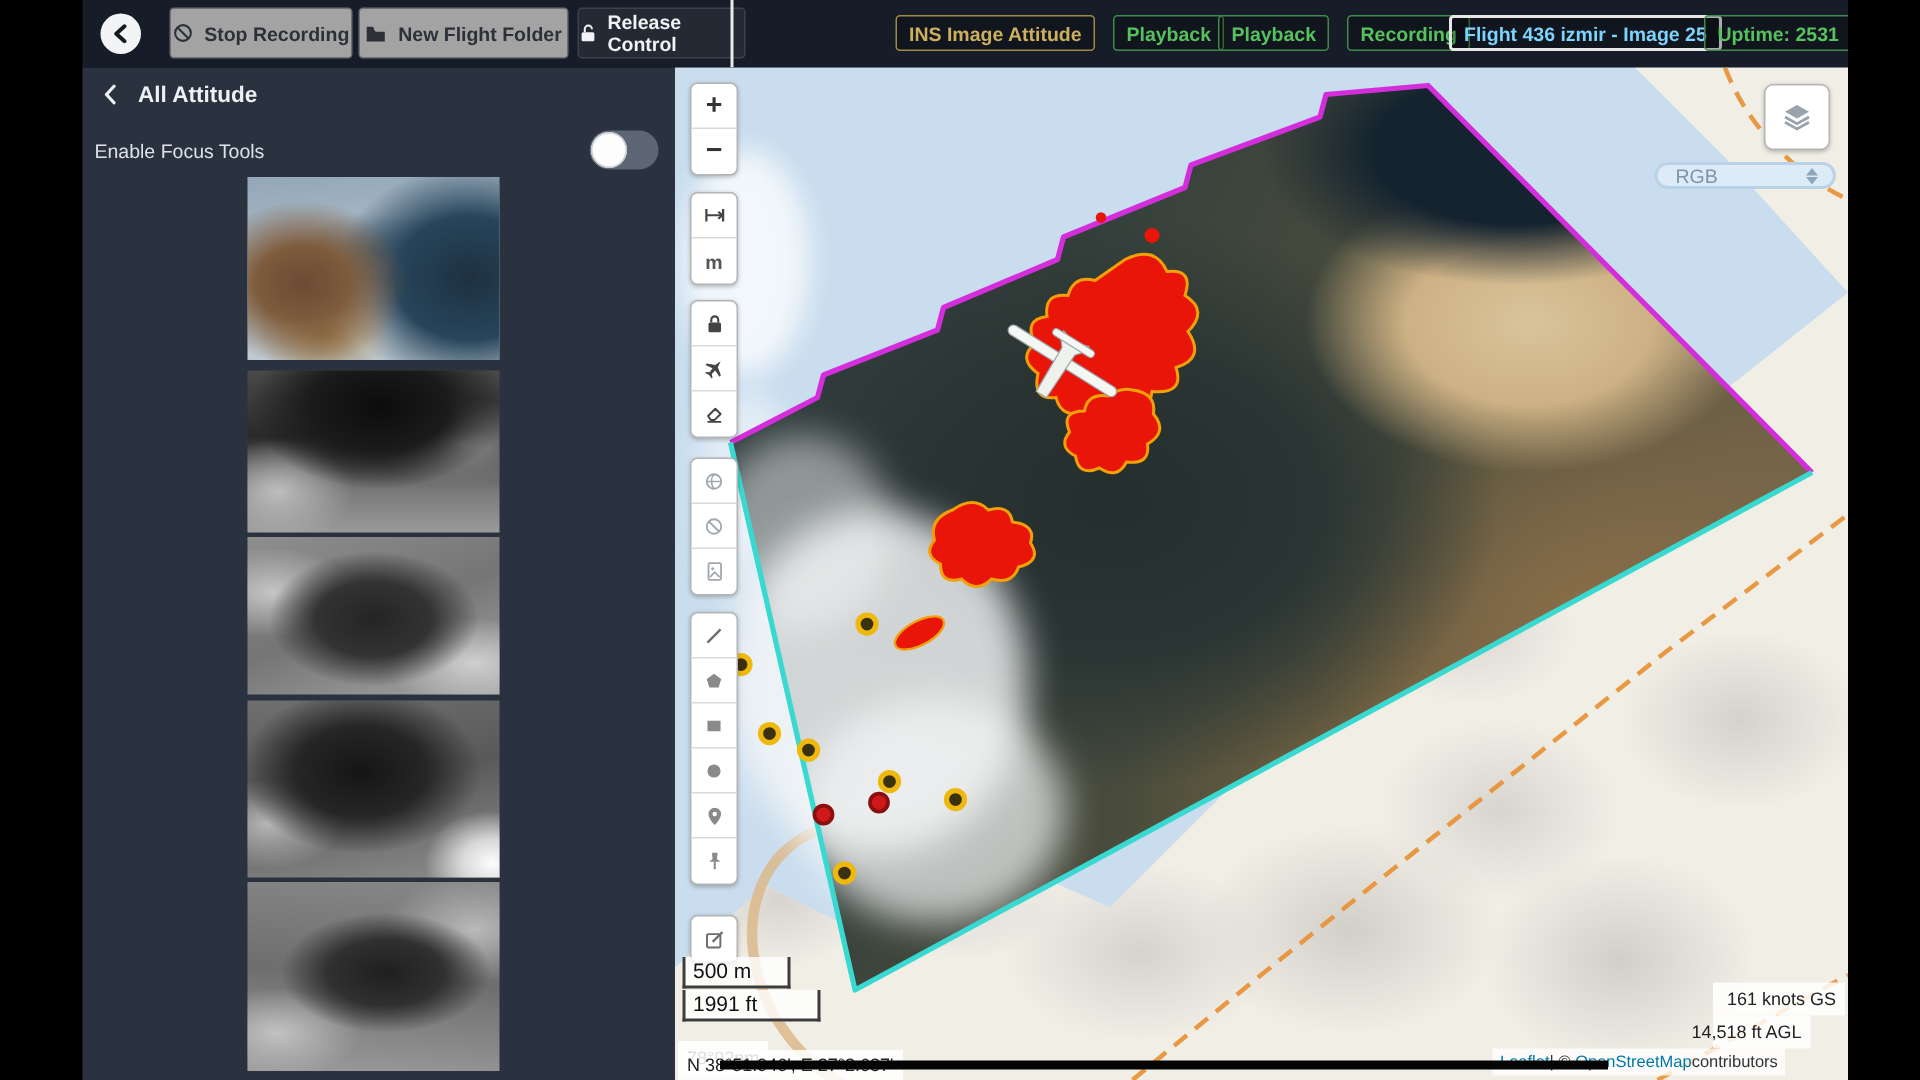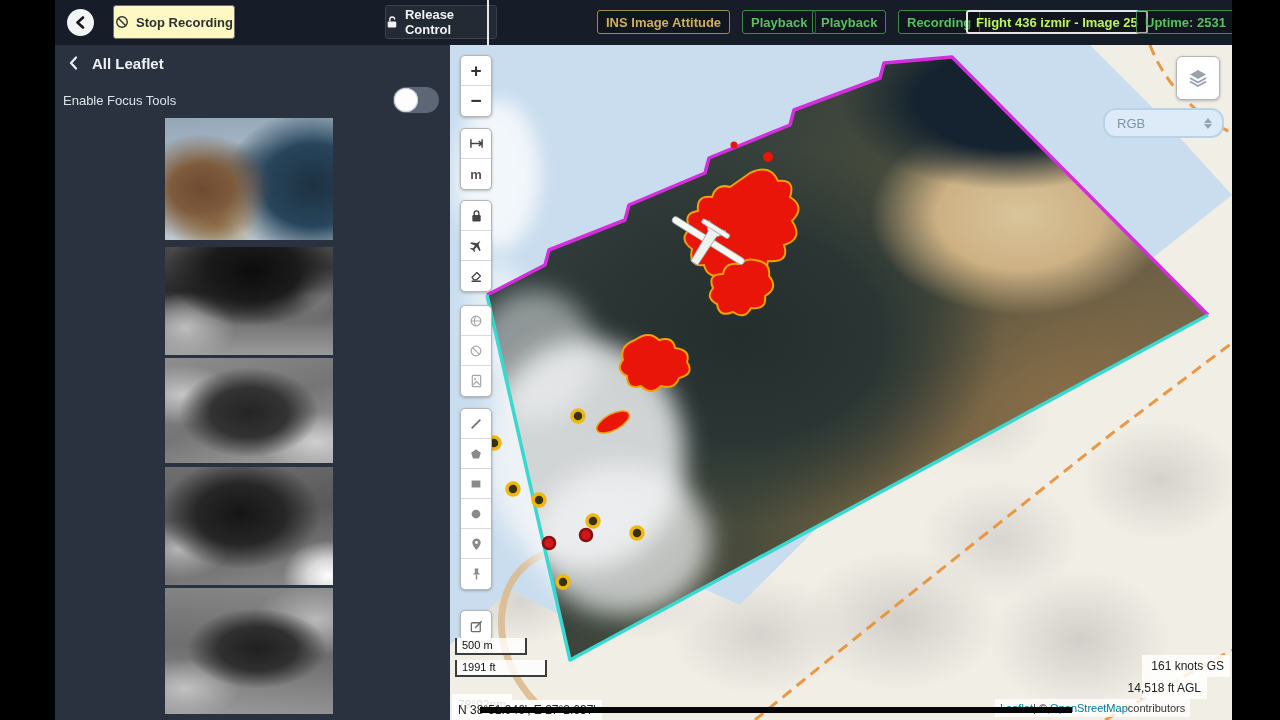--- a/index.html
+++ b/index.html
@@ -6,28 +6,28 @@
   #app{position:relative;width:1280px;height:720px;background:#000;overflow:hidden;
        font-family:"Liberation Sans",sans-serif;-webkit-font-smoothing:antialiased;}
   .abs{position:absolute;}
 
   
   #topbar{left:55px;top:0;width:1177px;height:45px;background:#171d28;overflow:hidden;}
   .back-circle{left:12px;top:9px;width:27px;height:27px;border-radius:50%;background:#f2f4f6;
        display:flex;align-items:center;justify-content:center;cursor:pointer;}
   .tb-btn{top:5px;height:34px;border-radius:3px;display:flex;align-items:center;justify-content:center;
        gap:7px;font-size:13px;font-weight:600;cursor:pointer;box-sizing:border-box;}
-  .tb-gray{background:#fef9c3;border:1px solid #6e6f72;color:#2d3137;}
+  .tb-gray{background:#a3a3a3;border:1px solid #6e6f72;color:#2d3137;}
   .tb-dark{background:#242a34;border:1px solid #3a414d;color:#f1f2f4;}
   .tb-sep{left:432px;top:0;width:2px;height:45px;background:#e9e9e9;}
   .badge{top:10px;height:24px;border-radius:3px;display:flex;align-items:center;justify-content:center;
        font-size:13px;font-weight:600;box-sizing:border-box;background:rgba(0,0,0,.25);white-space:nowrap;padding:0 8px;}
   .badge-amber{border:1px solid #9d8a47;color:#cdb05e;}
   .badge-green{border:1px solid #3f8a4a;color:#56c15e;}
-  .badge-white{border:2px solid #e6e6e6;color:#bef264;}
+  .badge-white{border:2px solid #e6e6e6;color:#7dd3fc;}
 
   
   #sidebar{left:55px;top:45px;width:395px;height:675px;background:#2a323f;overflow:hidden;}
   .sb-header{left:0;top:0;width:100%;height:36px;display:flex;align-items:center;gap:14px;
        padding-left:14px;box-sizing:border-box;color:#eef1f4;font-size:15px;font-weight:600;}
   .sb-focus-label{left:8px;top:48px;color:#dde2e8;font-size:13px;}
   .toggle{left:338px;top:42px;width:46px;height:26px;border-radius:13px;background:#5d6675;cursor:pointer;}
   .toggle .knob{position:absolute;left:1px;top:1px;width:24px;height:24px;border-radius:50%;
        background:#fdfdfd;box-shadow:0 0 0 1px #c7ccd3 inset;}
   .thumb{left:110px;width:168px;cursor:pointer;}
@@ -50,31 +50,31 @@
       linear-gradient(115deg,#2d3a41 0%,#35403c 30%,#50503c 55%,#6f6147 75%,#84704c 100%);}
   .ctrl-group{position:absolute;left:0;width:30px;border:1px solid #b5b5b5;border-radius:5px;
        background:#fff;box-shadow:0 1px 3px rgba(0,0,0,.25);overflow:hidden;}
   .ctrl{width:30px;height:30px;display:flex;align-items:center;justify-content:center;cursor:pointer;
        border-bottom:1px solid #d9d9d9;box-sizing:border-box;color:#333;font-weight:bold;}
   .ctrl:last-child{border-bottom:none;}
   .ctrl.zoomtxt{font-size:19px;}
   .ctrl.mtxt{font-size:13px;color:#555;font-weight:600;}
   .sqbtn{background:#fff;border:1px solid #b5b5b5;border-radius:6px;display:flex;align-items:center;
        justify-content:center;cursor:pointer;box-shadow:0 1px 3px rgba(0,0,0,.25);}
-  .rgb-pill{left:653px;top:63px;width:121px;height:30px;border-radius:13px;background:#dcebf7;
+  .rgb-pill{left:653px;top:63px;width:121px;height:18px;border-radius:13px;background:#dcebf7;
        border:2px solid #b9d2e6;box-sizing:border-box;display:flex;align-items:center;cursor:pointer;}
   .rgb-pill span{flex:1;padding-left:12px;font-size:13px;color:#7d95a9;}
   .stepper{display:flex;flex-direction:column;gap:1px;padding-right:10px;}
   .stepper i{width:0;height:0;border-left:4px solid transparent;border-right:4px solid transparent;}
   .stepper .up{border-bottom:5px solid #8fa6ba;}
   .stepper .dn{border-top:5px solid #8fa6ba;}
   .infobox{background:rgba(255,255,255,.85);color:#222;font-size:12px;display:flex;align-items:center;
        padding:0 6px;box-sizing:border-box;white-space:nowrap;}
   .scalebox{background:rgba(255,255,255,.8);border:2px solid #3c3c3c;border-top:none;color:#111;
-       font-size:11px;padding:1px 5px 2px 5px;box-sizing:border-box;white-space:nowrap;}
+       font-size:14px;padding:1px 5px 2px 5px;box-sizing:border-box;white-space:nowrap;}
   .attr{background:rgba(255,255,255,.78);font-size:11px;color:#333;display:flex;align-items:center;
        padding:0 5px;white-space:nowrap;}
   .attr .lnk{color:#0078a8;}
   .blackstrip{background:#050505;}
   .sideblack{background:#000;top:0;height:720px;}
 </style>
 </head>
 <body>
 
 <div id="app">
@@ -90,20 +90,26 @@
     </div>
 
     <div class="abs tb-btn tb-gray" style="left:58px;width:122px;">
       <svg width="14" height="14" viewBox="0 0 16 16">
         <circle cx="8" cy="8" r="6" fill="none" stroke="#2d3137" stroke-width="1.6"></circle>
         <line x1="3.8" y1="3.8" x2="12.2" y2="12.2" stroke="#2d3137" stroke-width="1.6"></line>
       </svg>
       <span>Stop Recording</span>
     </div>
 
+    <div class="abs tb-btn tb-gray" style="left:184px;width:140px;">
+      <svg width="15" height="13" viewBox="0 0 16 14">
+        <path d="M1.5 3.5 h5 l1.5 2 h6.5 v7 h-13 z M1.5 3.5 v-1.5 h4.5 l1 1.5" fill="#2d3137"></path>
+      </svg>
+      <span>New Flight Folder</span>
+    </div>
 
     <div class="abs tb-btn tb-dark" style="left:330px;width:112px;">
       <svg width="13" height="14" viewBox="0 0 14 15">
         <rect x="2" y="7" width="10" height="7" rx="1.2" fill="#f1f2f4"></rect>
         <path d="M4.5 7 V4.5 a2.8 2.8 0 0 1 5.6 0" fill="none" stroke="#f1f2f4" stroke-width="1.6"></path>
       </svg>
       <span>Release Control</span>
     </div>
 
     <div class="abs tb-sep"></div>
@@ -126,21 +132,21 @@
     <div class="abs badge badge-green" style="left:1081px;width:120px;justify-content:flex-start;">
       <span>Uptime: 2531</span>
     </div>
   </div>
 
   <div class="abs" id="sidebar">
     <div class="abs sb-header">
       <svg width="9" height="14" viewBox="0 0 9 14">
         <polyline points="7,1.5 2,7 7,12.5" fill="none" stroke="#eef1f4" stroke-width="2.2" stroke-linecap="round" stroke-linejoin="round"></polyline>
       </svg>
-      <span>All Leaflet</span>
+      <span>All Attitude</span>
     </div>
 
     <div class="abs sb-focus-label">Enable Focus Tools</div>
     <div class="abs toggle">
       <div class="knob"></div>
     </div>
 
     <div class="abs thumb" style="top:73px;height:122px;background:
       radial-gradient(70px 55px at 22% 58%,#6d4a33 0%,#7e5b3c 45%,rgba(126,91,60,0) 100%),
       radial-gradient(45px 35px at 30% 85%,#9c7b45 0%,rgba(156,123,69,0) 100%),

